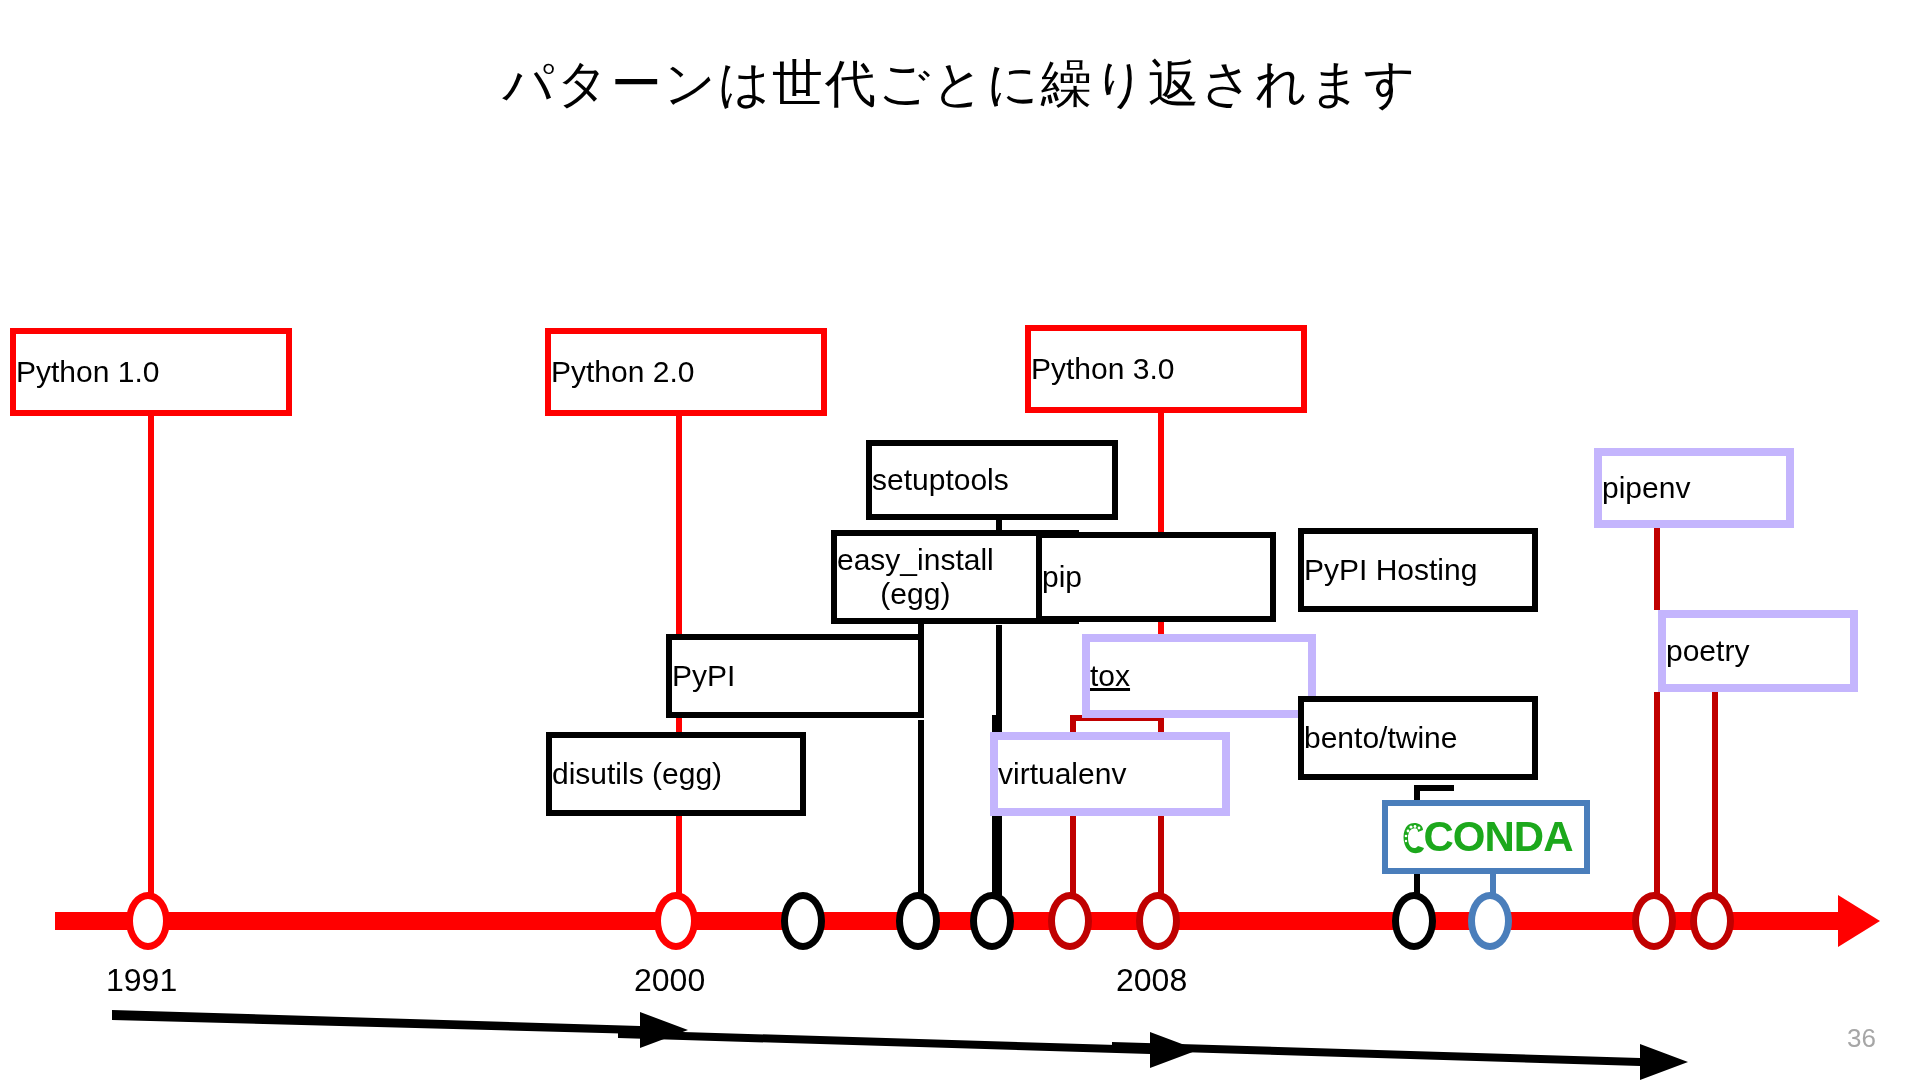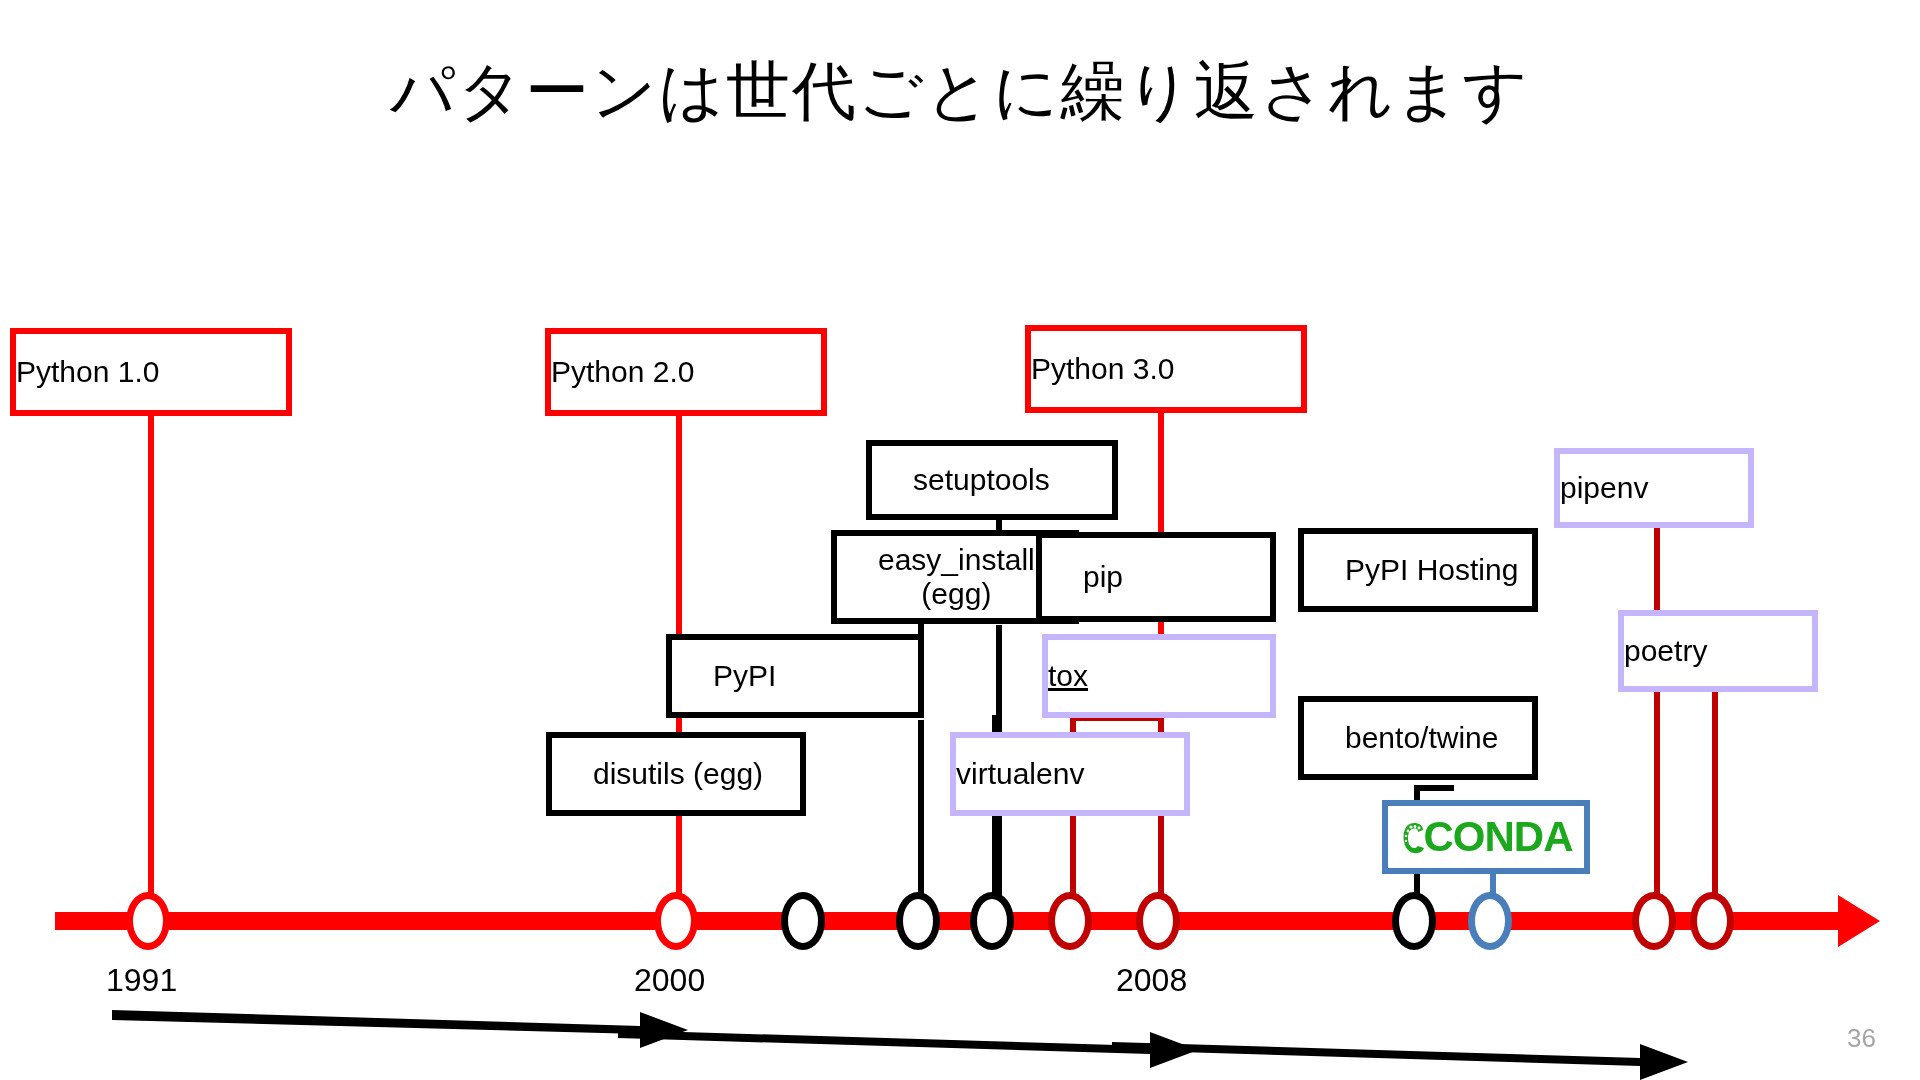--- a/index.html
+++ b/index.html
@@ -24,21 +24,21 @@
   }
 
   
   #slide-title {
     position: absolute;
     left: 0;
     top: 56px;
     width: 1920px;
     text-align: center;
     font-family: "DejaVu Sans", "Liberation Sans", sans-serif;
-    font-size: 64px;
+    font-size: 51px;
     font-weight: 400;
     color: #000000;
     letter-spacing: 2px;
     white-space: nowrap;
     line-height: 1.1;
   }
 
   
   .node {
     position: absolute;
@@ -48,22 +48,22 @@
     align-items: center;
     justify-content: flex-start;
     text-align: center;
     color: #000000;
     font-family: "Liberation Sans", sans-serif;
     font-size: 30px;
     line-height: 1.12;
     z-index: 30;
   }
   .node.red    { border: 6px solid #FF0000; }
-  .node.dkred  { border: 6px solid #c4b5fd; }
-  .node.black  { border: 6px solid #000000; padding-left: 41px; }
+  .node.dkred  { border: 8px solid #c4b5fd; margin-left: 40px; }
+  .node.black  { border: 6px solid #000000; }
 
   
   .lnk {
     position: absolute;
     z-index: 10;
   }
   .lnk.v { width: 6px; }
   .lnk.h { height: 6px; }
   .lnk.red   { background: #FF0000; }
   .lnk.dkred { background: #C00000; }

